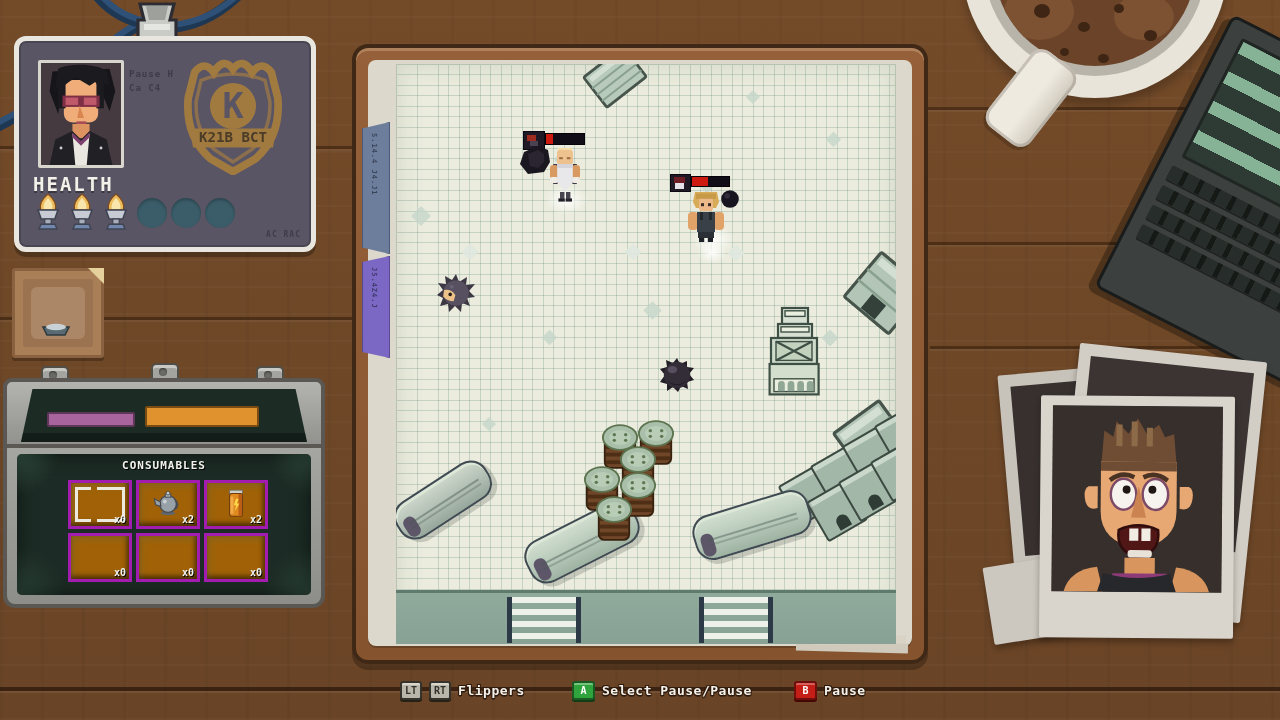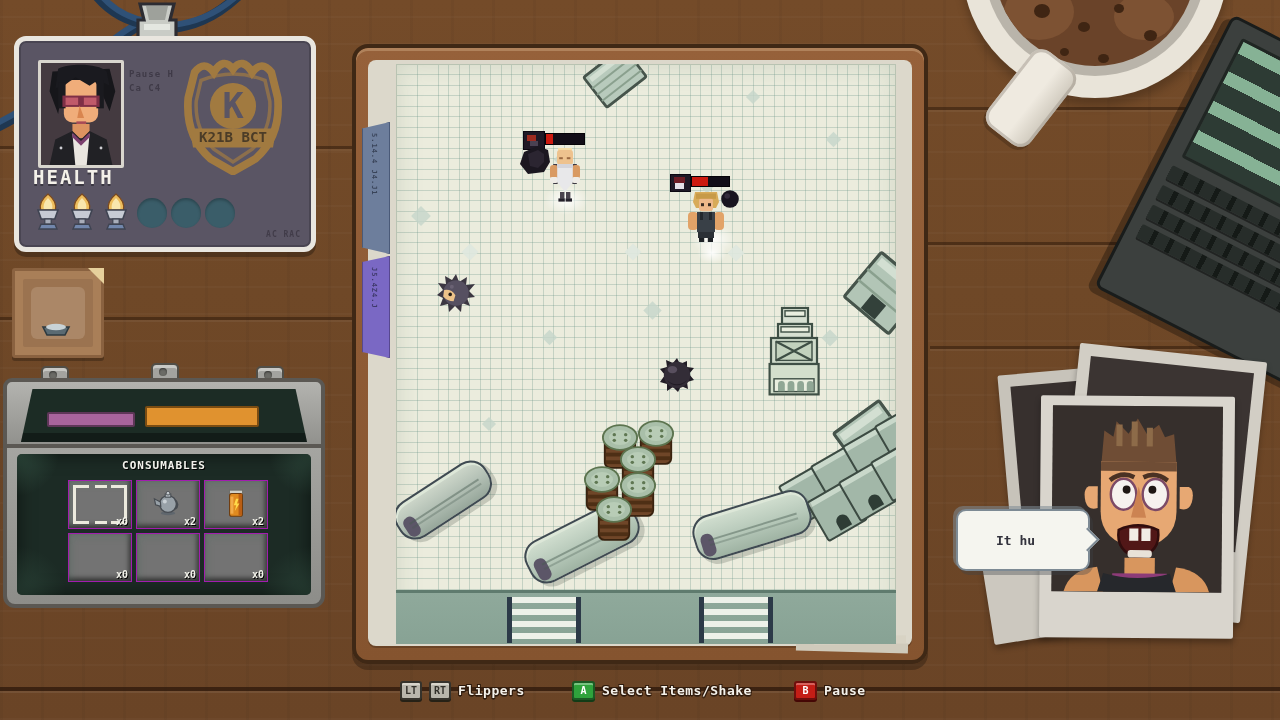--- a/index.html
+++ b/index.html
@@ -19,21 +19,21 @@
   .lanyard{position:absolute;left:0;top:0;}
   .badge-card{position:absolute;left:14px;top:36px;width:292px;height:206px;
     background:#5a5564;border:5px solid #e9e6df;border-radius:12px;
     box-shadow:0 5px 0 rgba(0,0,0,.28), inset 0 0 0 2px rgba(0,0,0,.18);}
   .clip{position:absolute;left:130px;top:2px;}
   .portrait{position:absolute;left:19px;top:19px;width:80px;height:102px;
     background:#443a40;border:3px solid #d9d6ce;border-radius:2px;overflow:hidden;}
   .badge-name{position:absolute;left:110px;top:26px;font-size:9px;font-weight:700;
     line-height:14px;color:#3d3845;letter-spacing:1px;opacity:.9;white-space:pre-line;}
   .emblem{position:absolute;left:150px;top:12px;opacity:.92;}
-  .health-label{position:absolute;left:14px;top:125px;font-size:19px;font-weight:700;
+  .health-label{position:absolute;left:14px;top:132px;font-size:19px;font-weight:700;
     color:#f4f1ea;letter-spacing:2px;text-shadow:0 2px 0 rgba(0,0,0,.35);}
   .health-row{position:absolute;left:12px;top:152px;display:flex;align-items:center;}
   .pip-empty{width:30px;height:30px;border-radius:50%;background:#3a5d69;margin-left:4px;
     box-shadow:inset 0 2px 3px rgba(0,0,0,.25);}
   .badge-serial{position:absolute;right:10px;bottom:8px;font-size:8px;font-weight:700;
     color:#3d3845;letter-spacing:1px;opacity:.85;}
 
   
   .note{position:absolute;left:12px;top:268px;width:86px;height:84px;background:#a97f58;
     border:3px solid #8a6240;border-radius:3px;box-shadow:0 3px 0 rgba(0,0,0,.25);}
@@ -65,21 +65,21 @@
   .box-interior::before{content:"";position:absolute;inset:0;
     background:
       radial-gradient(60px 60px at 0% 0%, rgba(80,130,105,.35), rgba(0,0,0,0) 70%),
       radial-gradient(60px 60px at 100% 0%, rgba(80,130,105,.3), rgba(0,0,0,0) 70%),
       radial-gradient(70px 70px at 0% 100%, rgba(80,130,105,.25), rgba(0,0,0,0) 70%),
       radial-gradient(70px 70px at 100% 100%, rgba(80,130,105,.25), rgba(0,0,0,0) 70%);}
   .box-title{position:absolute;left:0;right:0;top:5px;text-align:center;font-size:11px;
     font-weight:700;color:#f2f2ec;letter-spacing:1px;text-shadow:1px 1px 0 #000;}
   .slots{position:absolute;left:51px;top:26px;display:grid;
     grid-template-columns:repeat(3,64px);grid-auto-rows:49px;gap:4px;}
-  .slot{position:relative;background:#737373;border:1px solid #a21caf;
+  .slot{position:relative;background:#a16207;border:3px solid #a21caf;
     box-shadow:inset 3px 4px 6px rgba(70,110,90,.22), inset -2px -3px 5px rgba(0,0,0,.55);text-align:right;}
   .slot-count{position:absolute;right:3px;bottom:1px;font-size:10px;font-weight:700;
     color:#f2f2ea;text-shadow:1px 1px 0 #000;}
   .slot-item{position:absolute;left:50%;top:46%;transform:translate(-50%,-50%);}
   .sel-corner{position:absolute;width:13px;height:13px;border:0 solid #eceade;}
   .sc-tl{left:4px;top:4px;border-left-width:3px;border-top-width:3px;}
   .sc-tr{right:4px;top:4px;border-right-width:3px;border-top-width:3px;}
   .sc-bl{left:4px;bottom:4px;border-left-width:3px;border-bottom-width:3px;}
   .sc-br{right:4px;bottom:4px;border-right-width:3px;border-bottom-width:3px;}
   .sel-dash{position:absolute;background:#eceade;}
@@ -645,32 +645,28 @@
         <rect x="25" y="46.5" width="8" height="2.4" rx="1" fill="#e8e2d8"></rect>
         <rect x="24" y="49" width="10" height="6" fill="#d8965e"></rect>
         <rect x="20" y="54" width="18" height="3" fill="#8c3b78"></rect>
         <path d="M4,60 q2,-7 11,-8 l2,8 z" fill="#d8965e"></path>
         <path d="M52,60 q-2,-7 -11,-8 l-2,8 z" fill="#d8965e"></path>
         <path d="M15,60 l2,-6 q11,3 22,0 l2,6 z" fill="#26282c"></path>
       </svg>
     </div>
   </div>
 
-  <div class="bubble">
-    <div class="bubble-tail"></div>
-    <span class="bubble-text">It hu</span>
-  </div>
 
   <div class="ctl-group" style="left:400px;">
     <span class="key">LT</span>
     <span class="key">RT</span>
     <span class="ctl-label">Flippers</span>
   </div>
   <div class="ctl-group" style="left:572px;">
     <span class="key key-a">A</span>
-    <span class="ctl-label">Select Items/Shake</span>
+    <span class="ctl-label">Select Pause/Pause</span>
   </div>
   <div class="ctl-group" style="left:794px;">
     <span class="key key-b">B</span>
     <span class="ctl-label">Pause</span>
   </div>
 
 </div>
 
 </body></html>

